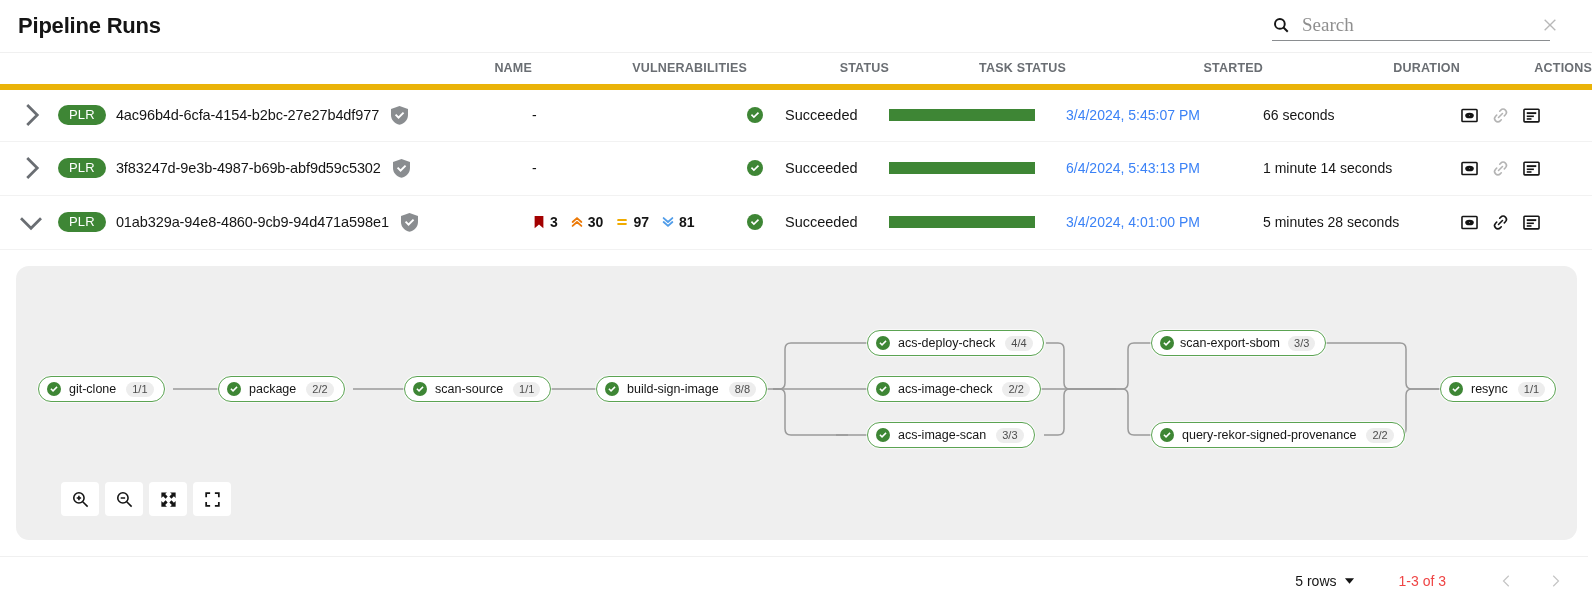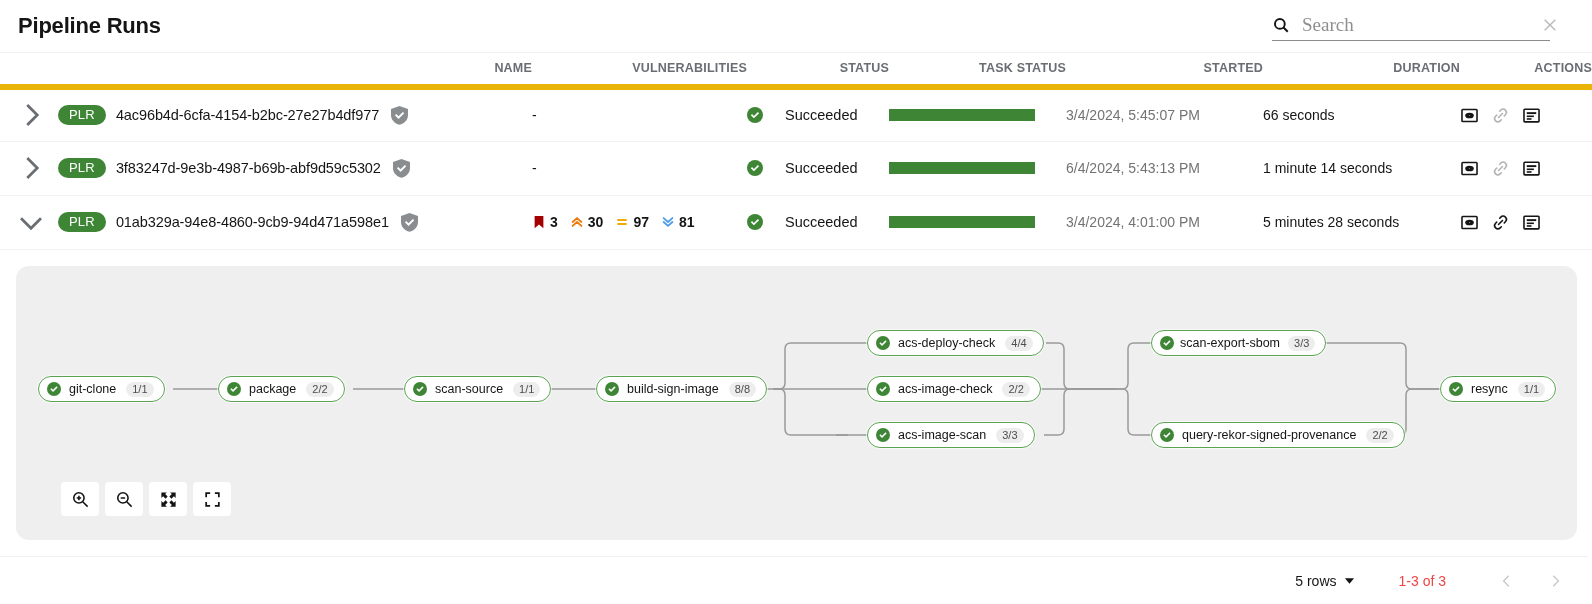--- a/index.html
+++ b/index.html
@@ -108,21 +108,21 @@
   .vuln-item svg { width: 14px; height: 14px; display:block; }
   .vuln-count { font-weight: bold; font-size: 14px; color: #151515; }
   .vuln-dash { color: #151515; font-size: 14px; }
 
   .status-cell { display: flex; align-items: center; gap: 22px; font-size: 14.5px; }
   .status-icon { width: 16px; height: 16px; flex: 0 0 16px; }
 
   .taskbar-track { width: 146px; height: 12px; background: #ededed; }
   .taskbar-fill  { height: 12px; background: #3e8635; }
 
-  .started-text { color: #737373; font-size: 14px; text-align: right; }
+  .started-text { color: #3b82f6; font-size: 14px; text-align: right; }
   .duration-text { color: #151515; font-size: 14px; }
 
   .actions-cell { display: flex; align-items: center; gap: 12px; }
   .act-icon { width: 19px; height: 19px; cursor: pointer; color: #151515; }
   .act-icon.muted { color: #b4b4b4; }
 
   
   .graph-panel {
     position: absolute;
     left: 16px; top: 266px;

